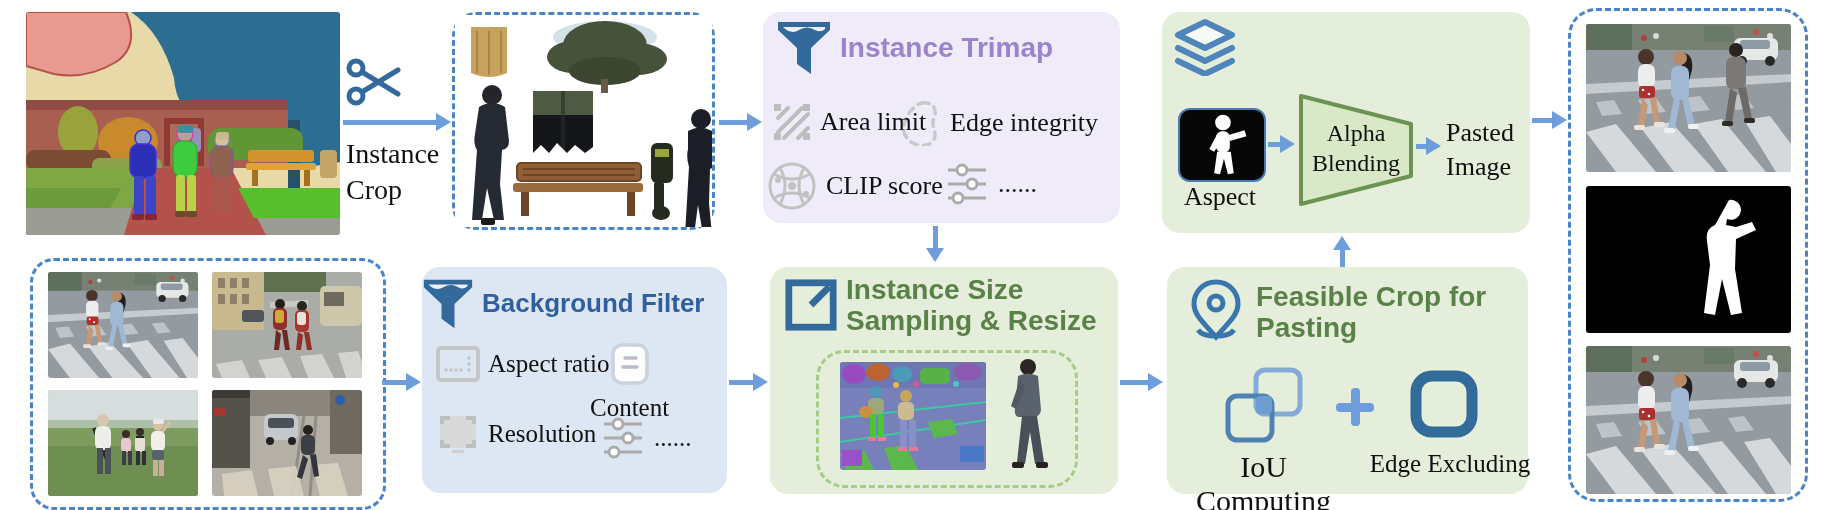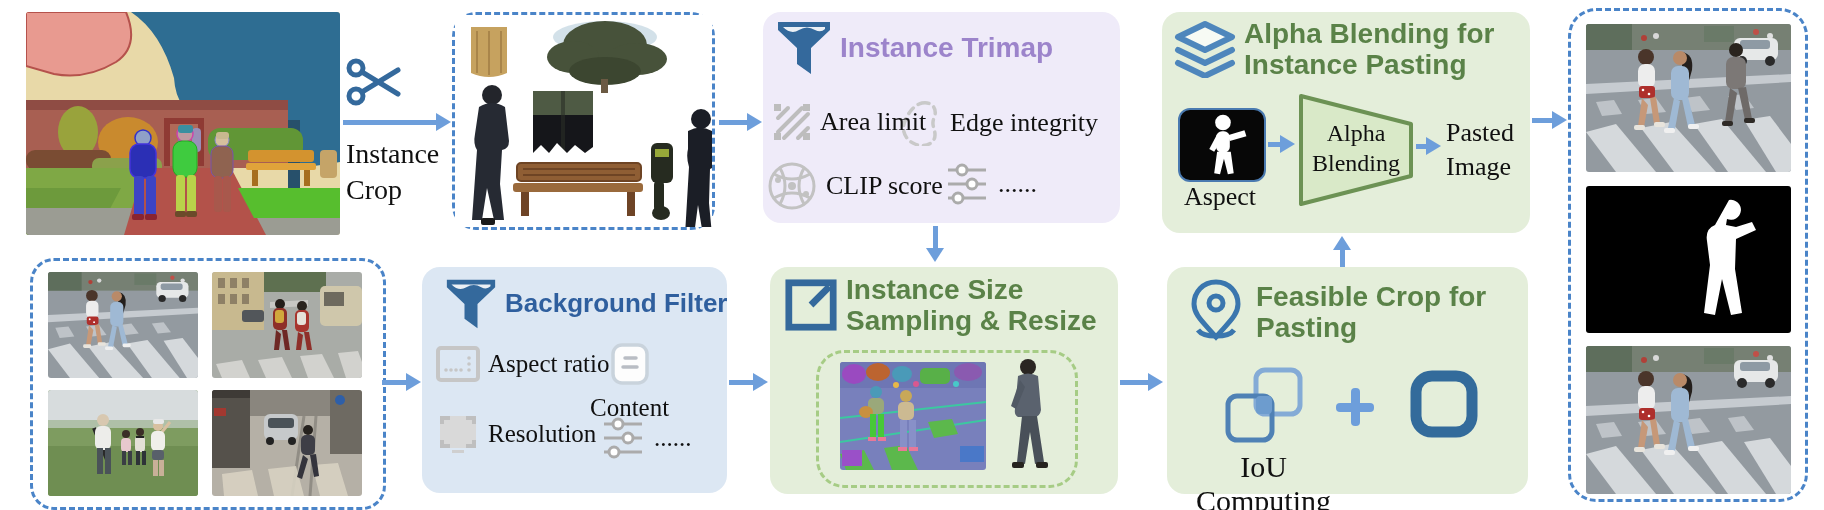--- a/index.html
+++ b/index.html
@@ -262,21 +262,20 @@
 
   <div class="panel grn" style="left:1162px;top:12px;width:368px;height:221px;"></div>
   <div class="hdr" style="left:1174px;top:18px;">
     <svg width="62" height="58" viewBox="0 0 62 58">
       <g fill="none" stroke="#4E86BC" stroke-width="6" stroke-linejoin="round" stroke-linecap="round">
         <path d="M31,4 L58,17 31,30 4,17 Z" fill="#FFF" fill-opacity="0.7"></path>
         <path d="M4,30 L31,43 58,30"></path>
           <path d="M4,43 L31,56 58,43"></path>
       </g>
     </svg>
-    <div class="title green" style="width:276px;">Alpha Blending for Instance Pasting</div>
   </div>
   <div class="abs" style="left:1178px;top:108px;width:84px;height:70px;background:#070707;border-radius:12px;border:2px solid #4A7AB0;">
     <svg viewBox="0 0 86 70" width="84" height="70">
       <circle cx="44" cy="12" r="8" fill="#fff"></circle>
       <rect x="37" y="21" width="14" height="22" rx="6" fill="#fff"></rect>
       <path d="M49,25 l17,-5 2,6 -17,5 z" fill="#fff"></path>
       <path d="M38,24 l-8,15 5,3 8,-13 z" fill="#fff"></path>
       <path d="M38,42 l-3,22 6,1 4,-16 4,16 6,-1 -3,-22 z" fill="#fff"></path>
     </svg>
   </div>
@@ -403,21 +402,21 @@
       <circle cx="96" cy="40" r="5" fill="#26221E"></circle>
       <rect x="89" y="45" width="14" height="20" rx="5" fill="#3E3E46"></rect>
       <path d="M91,65 l-6,22 5,2 6,-20 z" fill="#34343C"></path>
         <path d="M98,65 l4,22 5,-1 -3,-22 z" fill="#34343C"></path>
     </svg>
   </div>
 
   <div class="harrow" style="left:382px;top:380px;width:24px;"></div>
 
   <div class="panel blu" style="left:422px;top:267px;width:305px;height:226px;"></div>
-  <div class="hdr" style="left:445px;top:278px;">
+  <div class="hdr" style="left:422px;top:278px;">
     <svg width="52" height="52" viewBox="0 0 56 56">
       <path d="M2,2 h52 v8 l-19,18 v26 l-14,-10 v-16 L2,10 z" fill="#34699C"></path>
       <path d="M7,7 q8,8 16,3 t16,0 q6,3 10,-1 v-2 H7 z" fill="#FFFFFF" opacity="0.9"></path>
     </svg>
     <div class="title blue">Background Filter</div>
   </div>
   <div class="item" style="left:436px;top:346px;">
     <svg width="44" height="36" viewBox="0 0 44 36">
       <rect x="2" y="2" width="40" height="32" rx="3" fill="none" stroke="#C6C6C6" stroke-width="4"></rect>
       <g fill="#C6C6C6">
@@ -547,16 +546,17 @@
   <svg class="abs" style="left:1332px;top:384px;" width="46" height="46" viewBox="0 0 46 46">
     <g fill="#6D9EDB">
         <rect x="19" y="4" width="9" height="38" rx="4"></rect>
         <rect x="4" y="19" width="38" height="9" rx="4"></rect>
       </g>
   </svg>
   <svg class="abs" style="left:1408px;top:370px;" width="72" height="70" viewBox="0 0 72 70">
     <rect x="8" y="6" width="56" height="56" rx="16" fill="none" stroke="#336B9B" stroke-width="11"></rect>
   </svg>
   <div class="abs serif ctr" style="left:1176px;top:450px;width:175px;font-size:30px;">IoU Computing</div>
+  <div class="abs serif ctr" style="left:1360px;top:450px;width:180px;font-size:25px;">Edge Excluding</div>
 
   <div class="varrow-up" style="left:1340px;top:250px;height:17px;"></div>
 
 </div>
 
 </body></html>

